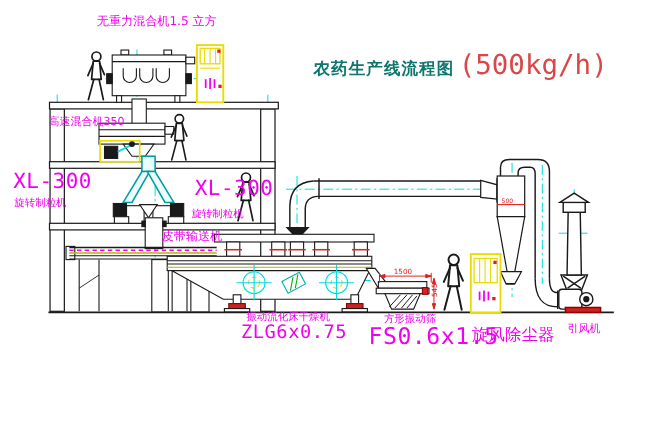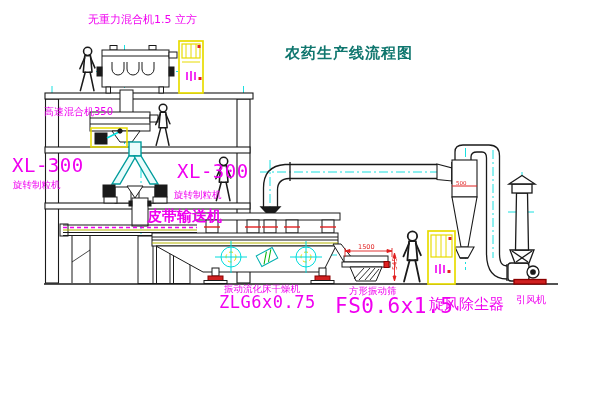--- a/index.html
+++ b/index.html
@@ -278,32 +278,33 @@
   <g>
         <use href="#person" transform="translate(212,156) scale(0.97)"></use>
       </g>
   <g>
         <use href="#person" transform="translate(399,230) scale(1.12)"></use>
       </g>
 </svg>
 
   <div class="title-row">
     <span class="title-cn">农药生产线流程图</span>
+    <span class="title-cap">(500kg/h)</span>
   </div>
 
   <div class="lbl" style="left:88px;top:14px;font-size:11px;">无重力混合机1.5 立方</div>
   <div class="lbl" style="left:44px;top:107px;font-size:10px;text-align:right;">高速混合机350</div>
 
   <div class="lbl model" style="left:12px;top:156px;font-size:19px;">XL-300</div>
   <div class="lbl" style="left:13px;top:180px;font-size:9.5px;">旋转制粒机</div>
 
   <div class="lbl model" style="left:177px;top:162px;font-size:19px;">XL-300</div>
   <div class="lbl" style="left:174px;top:190px;font-size:9.5px;">旋转制粒机</div>
 
-  <div class="lbl" style="left:147px;top:209px;font-size:15px;font-weight:bold;">皮带输送机</div>
+  <div class="lbl" style="left:147px;top:209px;font-size:11px;">皮带输送机</div>
 
   <div class="lbl" style="left:224px;top:284px;font-size:9.5px;">振动流化床干燥机</div>
   <div class="lbl model" style="left:219px;top:294px;font-size:17px;">ZLG6x0.75</div>
 
   <div class="lbl" style="left:349px;top:286px;font-size:9.5px;">方形振动筛</div>
   <div class="lbl model" style="left:335px;top:296px;font-size:21px;">FS0.6x1.5</div>
 
   <div class="lbl" style="left:429px;top:297px;font-size:15px;">旋风除尘器</div>
   <div class="lbl" style="left:516px;top:295px;font-size:10px;">引风机</div>
 </div>

